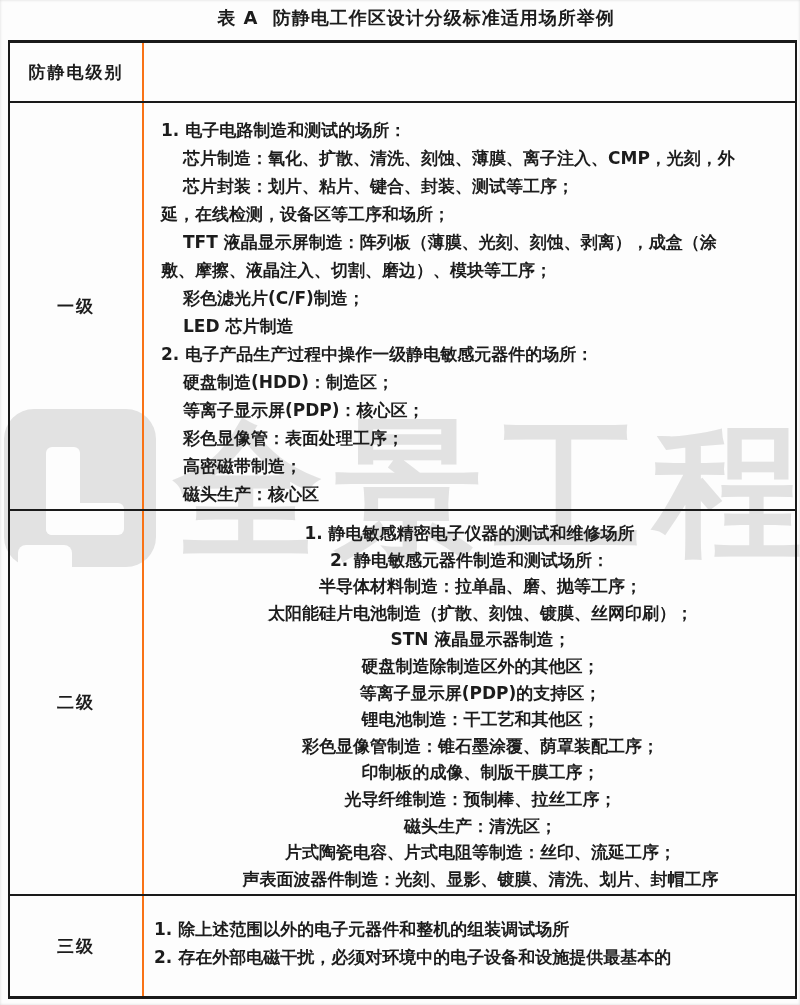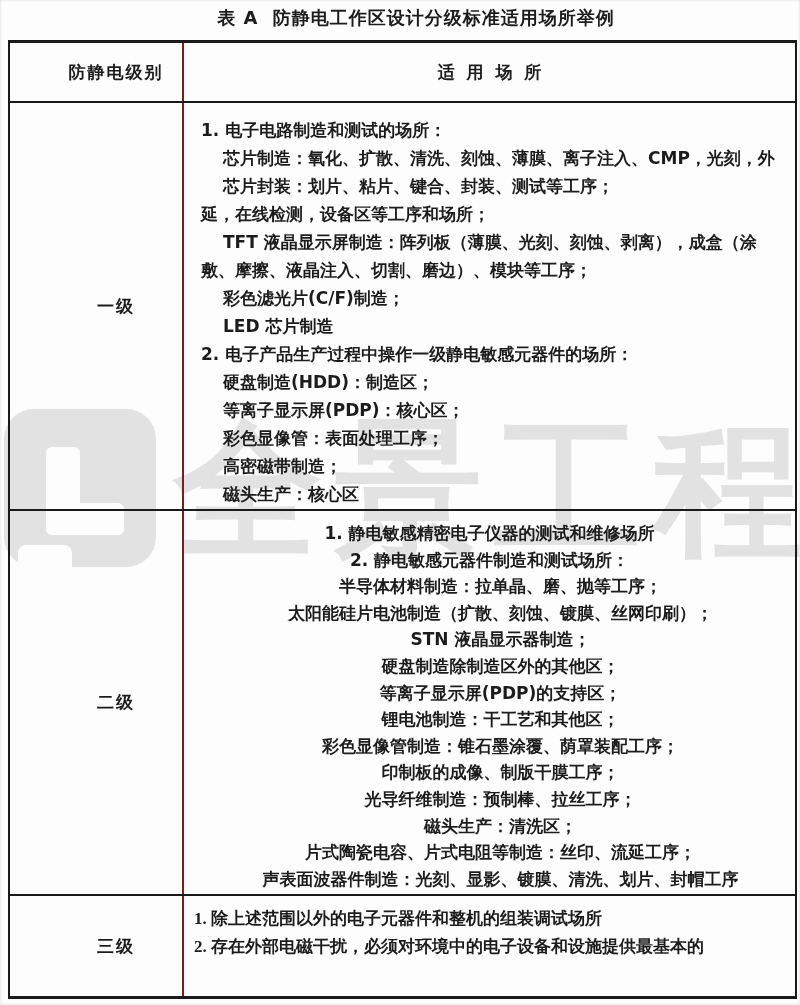--- a/index.html
+++ b/index.html
@@ -56,41 +56,40 @@
     border:2px solid #1a1a1a;
     border-top-width:3px;
     border-bottom-width:3px;
     z-index:1;
     background:transparent;
   }
   .tr{display:flex;border-bottom:2px solid #1a1a1a;}
   .tr:last-child{border-bottom:none;}
   .td-level{
     flex:0 0 132px;
-    border-right:2px solid #7f1d1d;
+    border-right:2px solid #f97316;
     display:flex;align-items:center;justify-content:center;
     font-size:17px;font-weight:700;
     letter-spacing:2px;
-    margin-left:40px;
   }
   .td-places{flex:1 1 auto;min-width:0;}
   .tr-header{height:58px;}
   .tr-header .td-places{
     display:flex;align-items:center;justify-content:center;
     font-size:17px;font-weight:700;
     white-space:pre;
   }
   .tr-r1{height:406px;}
   .tr-r2{height:383px;}
   .tr-r3{height:100px;}
   .cell-lines{padding:13px 10px 0 10px;font-size:17px;font-weight:700;}
   .tr-r1 .cell-lines .line{line-height:28px;margin-left:7px;}
   .tr-r2 .cell-lines{padding-top:9px;text-align:center;}
   .tr-r2 .cell-lines .line{line-height:26.6px;}
-  .tr-r3 .cell-lines{padding-top:9px;font-family:Liberation Serif, serif;}
+  .tr-r3 .cell-lines{padding-top:19px;}
   .tr-r3 .cell-lines .line{line-height:28px;}
   .line{white-space:nowrap;}
   .line.indent{padding-left:22px;}
 </style>
 </head>
 <body>
 
 <div class="page">
 
   <div class="watermark">
@@ -104,21 +103,20 @@
     </span>
     <span class="wm-text">全景工程</span>
   </div>
 
   <div class="doc-title">表 A  防静电工作区设计分级标准适用场所举例</div>
 
   <div class="tbl">
 
     <div class="tr tr-header">
       <div class="td-level">防静电级别</div>
-      <div class="td-places">适  用  场  所</div>
     </div>
 
     <div class="tr tr-r1">
       <div class="td-level">一级</div>
       <div class="td-places">
         <div class="cell-lines">
             <div class="line">1. 电子电路制造和测试的场所：</div>
             <div class="line indent">芯片制造：氧化、扩散、清洗、刻蚀、薄膜、离子注入、CMP，光刻，外</div>
             <div class="line indent">芯片封装：划片、粘片、键合、封装、测试等工序；</div>
             <div class="line">延，在线检测，设备区等工序和场所；</div>

